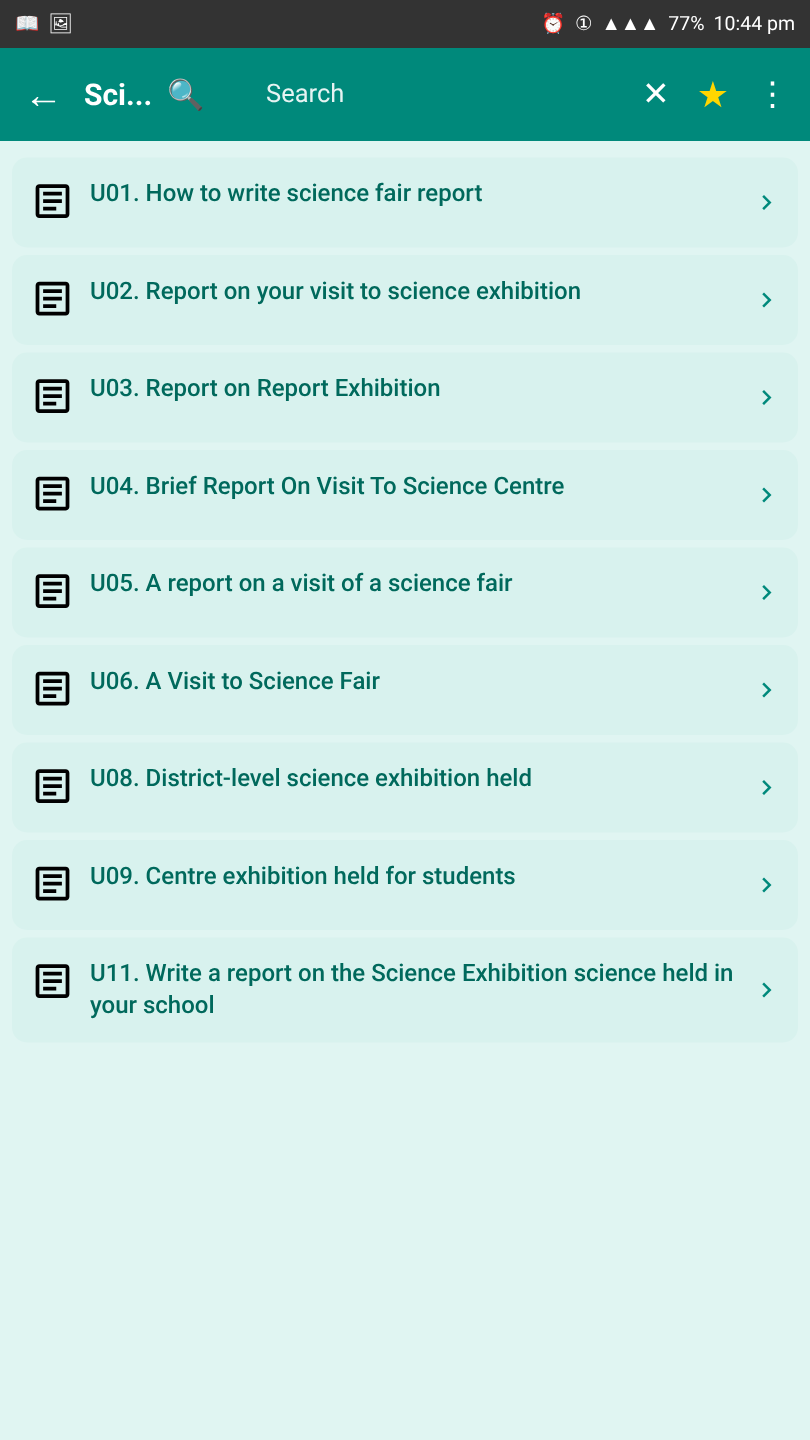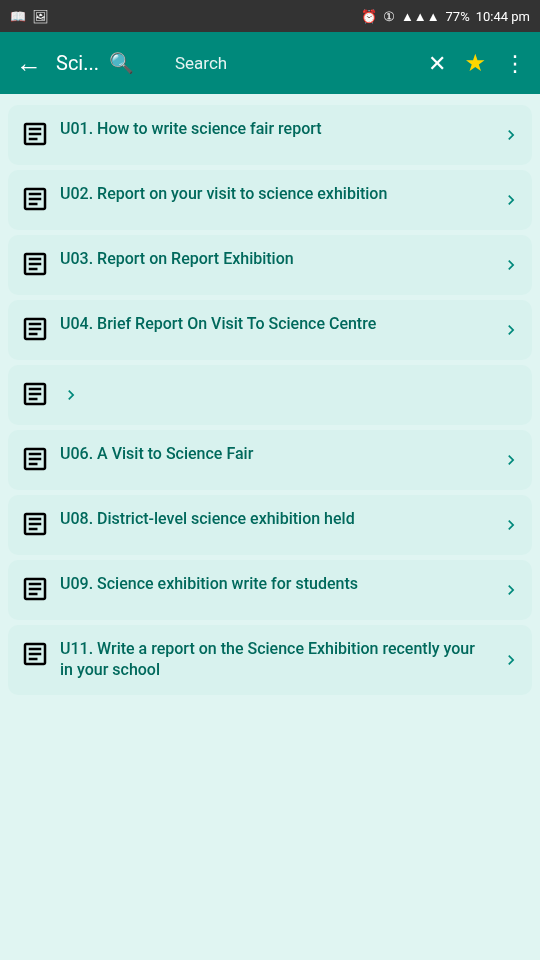--- a/index.html
+++ b/index.html
@@ -51,21 +51,21 @@
       color: #fff;
       font-size: 26px;
       cursor: pointer;
       padding: 6px 8px;
       display: flex;
       align-items: center;
     }
     .toolbar-title {
       color: #fff;
       font-size: 20px;
-      font-weight: 400;
+      font-weight: 700;
       flex: 0 0 auto;
       margin-right: 4px;
     }
     .toolbar-search-box {
       display: flex;
       align-items: center;
       flex: 1;
       background: transparent;
       border: none;
       gap: 4px;
@@ -226,20 +226,21 @@
           <path d="M8.59 16.59L13.17 12 8.59 7.41 10 6l6 6-6 6z"></path>
         </svg>
       </div>
     </div>
     <div class="list-item">
       <div class="list-item-icon">
         <svg viewBox="0 0 24 24" xmlns="http://www.w3.org/2000/svg">
       <path d="M19 3H5c-1.1 0-2 .9-2 2v14c0 1.1.9 2 2 2h14c1.1 0 2-.9 2-2V5c0-1.1-.9-2-2-2zm0 16H5V5h14v14zM7 7h10v2H7zm0 4h10v2H7zm0 4h7v2H7z"></path>
     </svg>
       </div>
+      <span class="list-item-text">U05. A report on a visit of a science fair</span>
       <div class="list-item-chevron">
         <svg viewBox="0 0 24 24" width="20" height="20" fill="#00897b">
           <path d="M8.59 16.59L13.17 12 8.59 7.41 10 6l6 6-6 6z"></path>
         </svg>
       </div>
     </div>
     <div class="list-item">
       <div class="list-item-icon">
         <svg viewBox="0 0 24 24" xmlns="http://www.w3.org/2000/svg">
       <path d="M19 3H5c-1.1 0-2 .9-2 2v14c0 1.1.9 2 2 2h14c1.1 0 2-.9 2-2V5c0-1.1-.9-2-2-2zm0 16H5V5h14v14zM7 7h10v2H7zm0 4h10v2H7zm0 4h7v2H7z"></path>
@@ -264,33 +265,33 @@
           <path d="M8.59 16.59L13.17 12 8.59 7.41 10 6l6 6-6 6z"></path>
         </svg>
       </div>
     </div>
     <div class="list-item">
       <div class="list-item-icon">
         <svg viewBox="0 0 24 24" xmlns="http://www.w3.org/2000/svg">
       <path d="M19 3H5c-1.1 0-2 .9-2 2v14c0 1.1.9 2 2 2h14c1.1 0 2-.9 2-2V5c0-1.1-.9-2-2-2zm0 16H5V5h14v14zM7 7h10v2H7zm0 4h10v2H7zm0 4h7v2H7z"></path>
     </svg>
       </div>
-      <span class="list-item-text">U09. Science exhibition write for students</span>
-      <div class="list-item-chevron">
-        <svg viewBox="0 0 24 24" width="20" height="20" fill="#00897b">
-          <path d="M8.59 16.59L13.17 12 8.59 7.41 10 6l6 6-6 6z"></path>
-        </svg>
-      </div>
-    </div>
-    <div class="list-item">
-      <div class="list-item-icon">
-        <svg viewBox="0 0 24 24" xmlns="http://www.w3.org/2000/svg">
-      <path d="M19 3H5c-1.1 0-2 .9-2 2v14c0 1.1.9 2 2 2h14c1.1 0 2-.9 2-2V5c0-1.1-.9-2-2-2zm0 16H5V5h14v14zM7 7h10v2H7zm0 4h10v2H7zm0 4h7v2H7z"></path>
-    </svg>
-      </div>
-      <span class="list-item-text">U11. Write a report on the Science Exhibition recently your in your school</span>
+      <span class="list-item-text">U09. Centre exhibition held for students</span>
+      <div class="list-item-chevron">
+        <svg viewBox="0 0 24 24" width="20" height="20" fill="#00897b">
+          <path d="M8.59 16.59L13.17 12 8.59 7.41 10 6l6 6-6 6z"></path>
+        </svg>
+      </div>
+    </div>
+    <div class="list-item">
+      <div class="list-item-icon">
+        <svg viewBox="0 0 24 24" xmlns="http://www.w3.org/2000/svg">
+      <path d="M19 3H5c-1.1 0-2 .9-2 2v14c0 1.1.9 2 2 2h14c1.1 0 2-.9 2-2V5c0-1.1-.9-2-2-2zm0 16H5V5h14v14zM7 7h10v2H7zm0 4h10v2H7zm0 4h7v2H7z"></path>
+    </svg>
+      </div>
+      <span class="list-item-text">U11. Write a report on the Science Exhibition science held in your school</span>
       <div class="list-item-chevron">
         <svg viewBox="0 0 24 24" width="20" height="20" fill="#00897b">
           <path d="M8.59 16.59L13.17 12 8.59 7.41 10 6l6 6-6 6z"></path>
         </svg>
       </div>
     </div>
   </div>
 
 </body></html>

